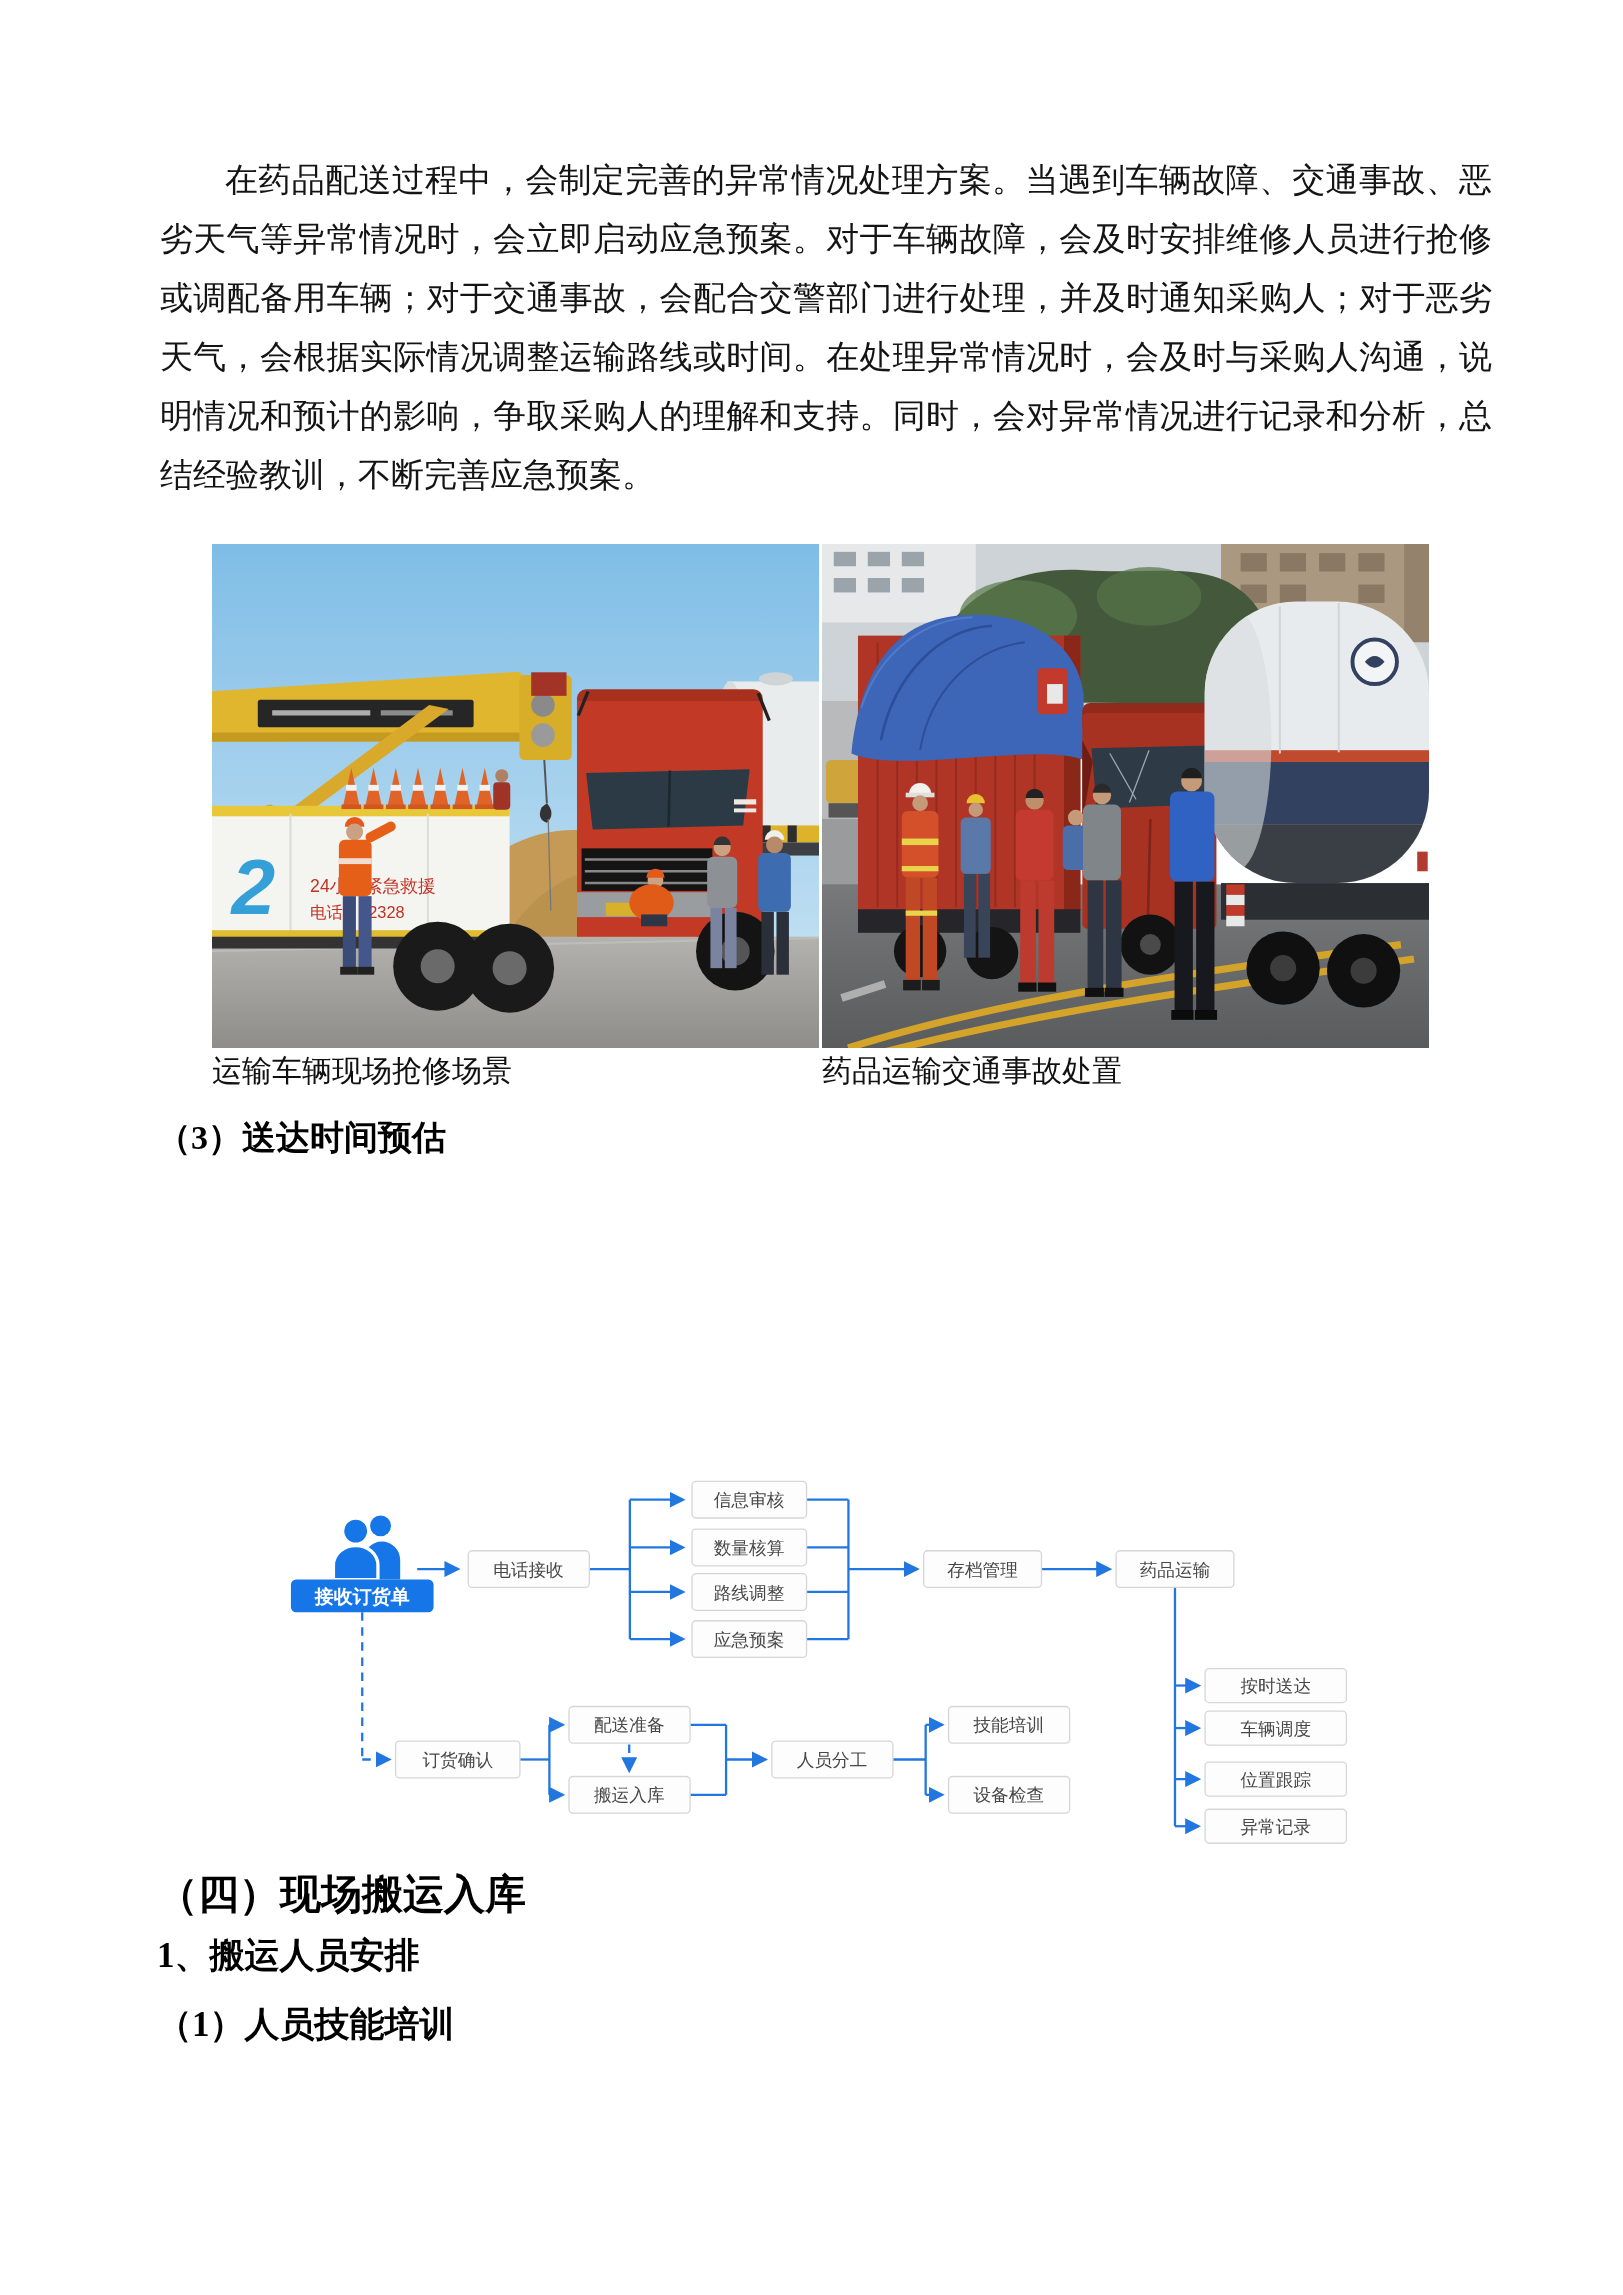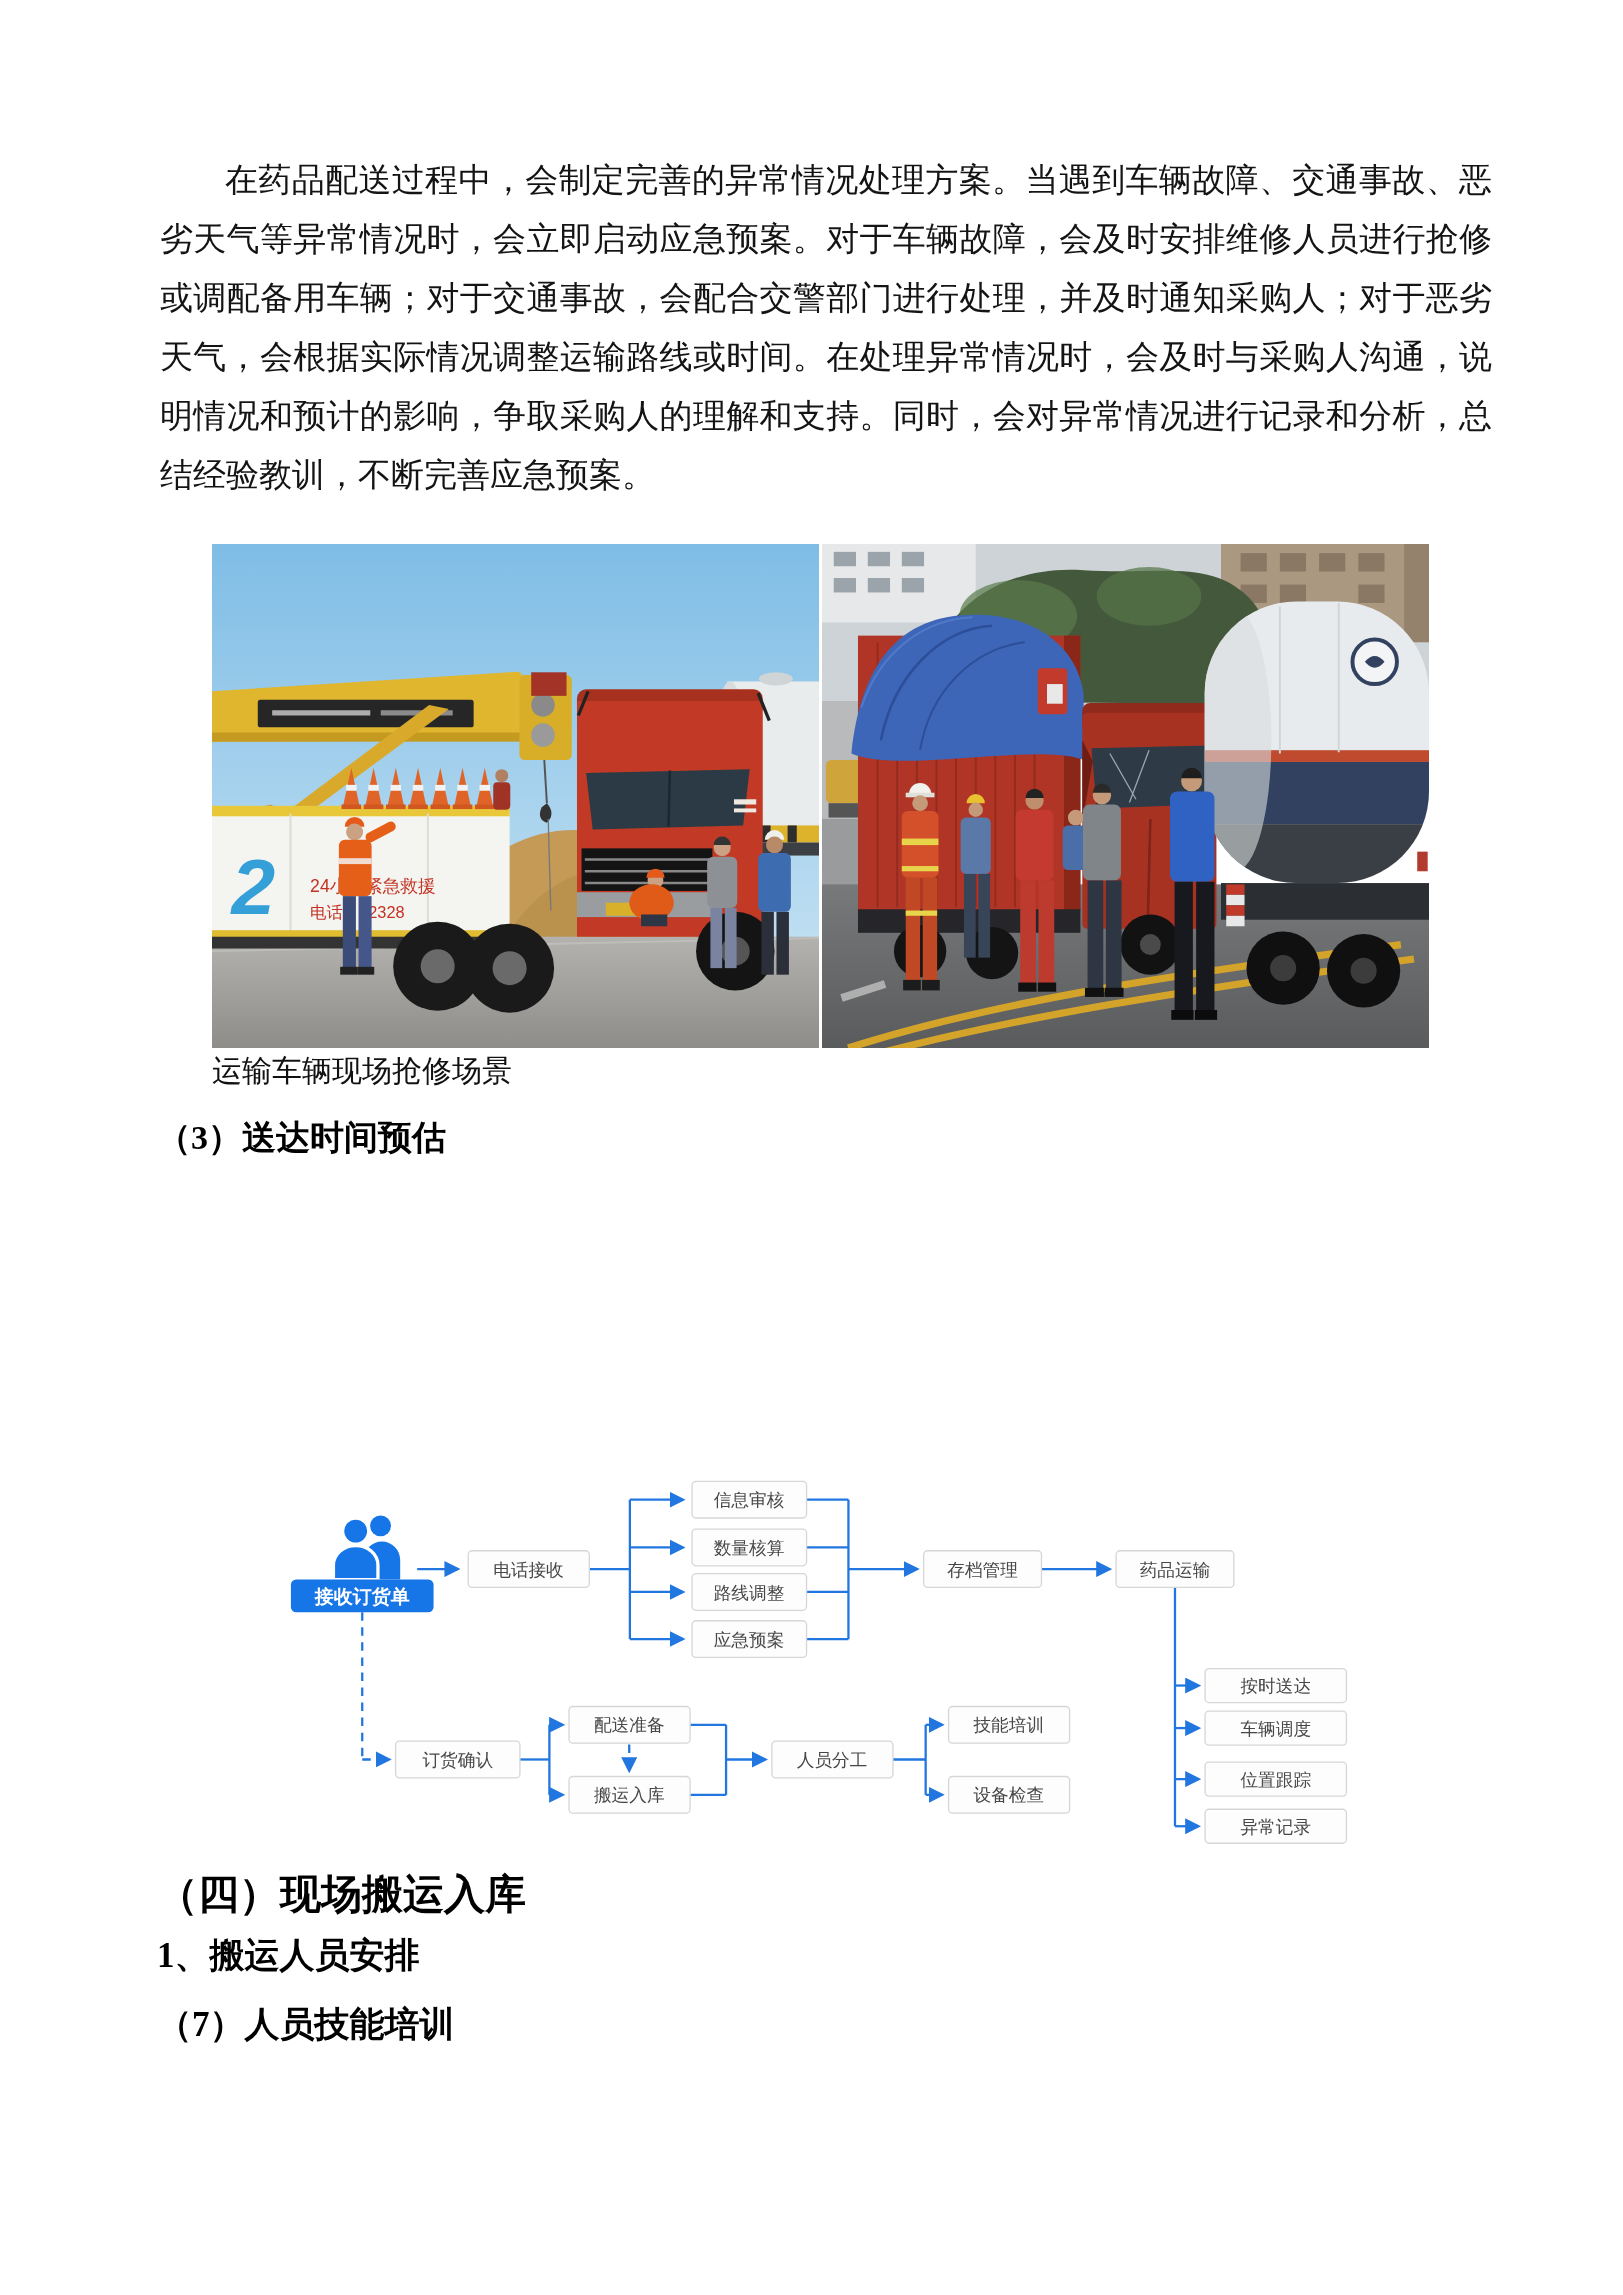--- a/index.html
+++ b/index.html
@@ -354,20 +354,21 @@
         <rect x="532" y="378" width="68" height="138" rx="11" fill="#2f62c2"></rect>
         <rect x="539" y="516" width="28" height="198" fill="#17191e"></rect>
         <rect x="572" y="516" width="28" height="198" fill="#17191e"></rect>
         <rect x="534" y="712" width="34" height="15" fill="#0c0c0c"></rect>
         <rect x="570" y="712" width="34" height="15" fill="#0c0c0c"></rect>
       </g>
     </svg>
   </div>
 
   <div class="caption" style="left:212px;top:1051px;">运输车辆现场抢修场景</div>
+  <div class="caption" style="left:822px;top:1051px;">药品运输交通事故处置</div>
 
   <div class="hd hd3" style="top:1091px;margin-top:24px;">（3）送达时间预估</div>
 
 
   <svg id="flow" viewBox="0 0 1710 620">
     <defs>
       <marker id="ah" viewBox="0 0 12 12" refX="10" refY="6" markerWidth="7" markerHeight="7" orient="auto">
         <path d="M0,0 L12,6 L0,12 Z" fill="#2176e0"></path>
       </marker>
     </defs>
@@ -486,16 +487,16 @@
       <text class="fc-label" x="1132" y="381">技能培训</text>
     </g>
     <g>
       <rect class="fc-box" x="1040" y="459" width="185" height="56" rx="6"></rect>
       <text class="fc-label" x="1132" y="488">设备检查</text>
     </g>
   </svg>
 
   <div class="hd hd4" style="top:1864px;">（四）现场搬运入库</div>
   <div class="hd hds" style="top:1932px;">1、搬运人员安排</div>
-  <div class="hd hds" style="top:2001px;">（7）人员技能培训</div>
+  <div class="hd hds" style="top:2001px;">（1）人员技能培训</div>
 
 </div>
 
 
 </body></html>

